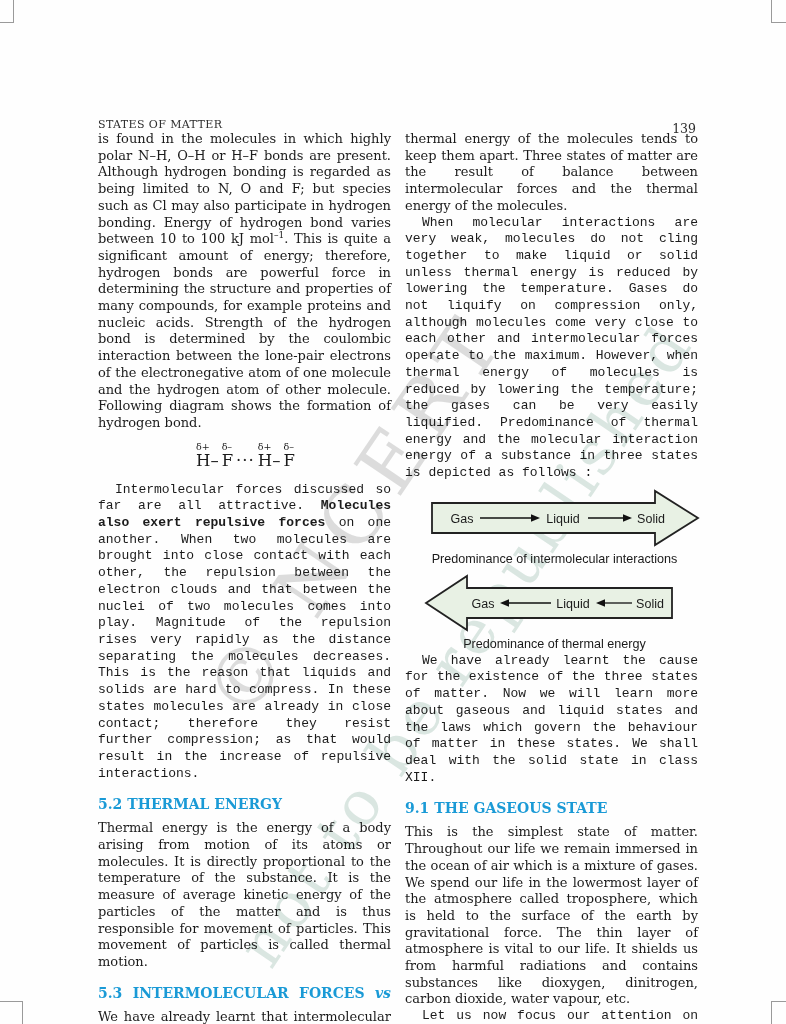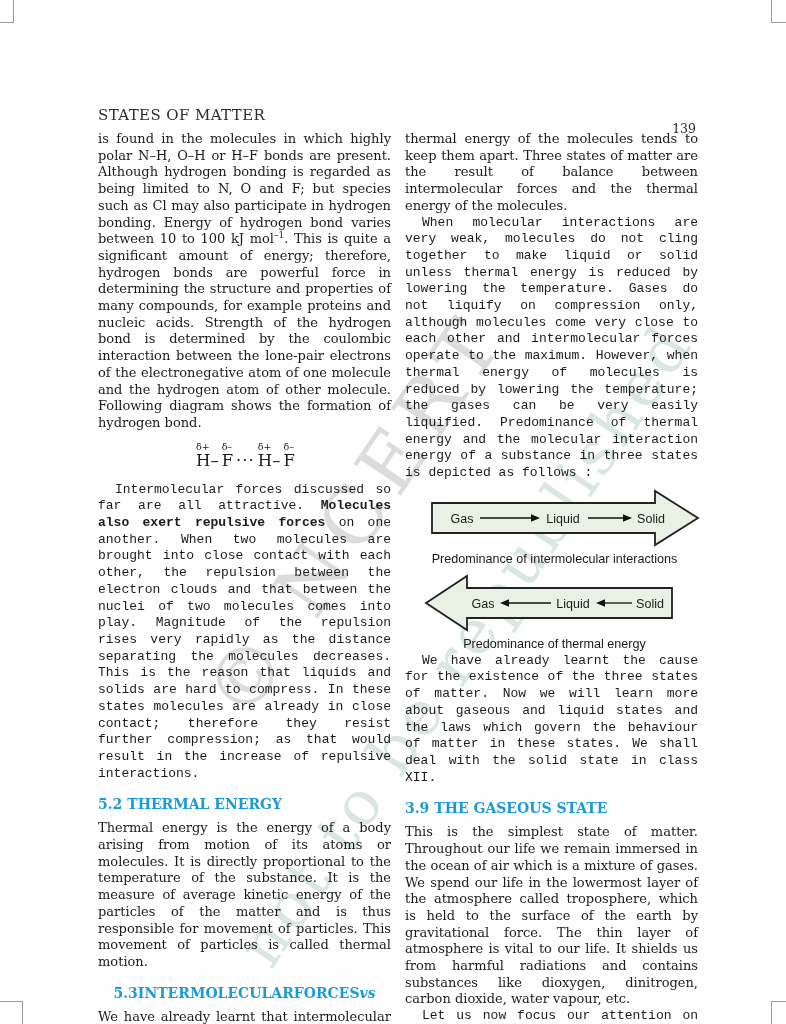--- a/index.html
+++ b/index.html
@@ -19,32 +19,32 @@
   .crop-bl{left:0;bottom:0;width:22px;height:22px;border-right:1px solid #9a9a9a;border-top:1px solid #9a9a9a;}
   .crop-br{right:0;bottom:0;width:14px;height:22px;border-left:1px solid #9a9a9a;border-top:1px solid #9a9a9a;}
 
   
   .wm{position:absolute;z-index:0;white-space:nowrap;pointer-events:none;font-family:"DejaVu Serif",serif;}
   .wm1{left:355px;top:515px;font-size:78px;letter-spacing:10px;color:rgba(125,125,125,0.26);transform:translate(-50%,-50%) rotate(-56deg);}
   .wm2{left:465px;top:645px;font-size:62px;letter-spacing:4px;color:rgba(137,175,158,0.30);transform:translate(-50%,-50%) rotate(-56deg);}
 
   .content{position:relative;z-index:1;}
 
-  .running-head{position:absolute;top:106px;left:98px;font-size:15px;letter-spacing:0.4px;color:#2d2d2d;}
+  .running-head{position:absolute;top:118px;left:98px;font-size:11px;letter-spacing:0.4px;color:#2d2d2d;}
   .page-num{position:absolute;top:121px;right:90px;font-size:12.5px;color:#2d2d2d;}
 
   .cols{position:absolute;left:98px;top:131px;width:601px;display:flex;gap:14px;}
   .col{width:293px;}
   .col p{margin:0;text-align:justify;font-size:13px;line-height:16.7px;}
   .col p.indent{text-indent:17px;font-family:Liberation Mono, monospace;}
   .col p sup{font-size:9px;line-height:0;}
   b.repulsive{font-weight:bold;}
 
   .sec-heading{color:#1a9ad6;font-weight:bold;font-size:14px;line-height:18px;margin:13px 0 7px 0;}
-  .h53-line1{display:flex;justify-content:center;}
+  .h53-line1{display:flex;justify-content:space-between;}
   .h53-line1 i{}
   .h53-line2{padding-left:33px;}
 
   
   .formula{display:flex;align-items:flex-end;gap:3px;margin:10px 0 13px 98px;}
   .formula .unit{display:flex;flex-direction:column;align-items:flex-start;}
   .formula .delta{font-size:9.5px;line-height:10px;min-height:10px;letter-spacing:0;}
   .formula .atom{font-size:16.5px;line-height:17px;}
   .formula .dots .atom{letter-spacing:1px;}
 
@@ -144,21 +144,21 @@
             <text class="albl" x="150" y="33.5" text-anchor="middle">Liquid</text>
             <polygon points="173,29 182,25.2 182,32.8" fill="#111"></polygon>
             <line x1="182" y1="29" x2="209" y2="29" stroke="#111" stroke-width="1.3"></line>
             <text class="albl" x="227" y="33.5" text-anchor="middle">Solid</text>
           </svg>
         </div>
         <div class="dia-caption">Predominance of  thermal energy</div>
 
         <p class="indent" style="">We have already learnt the cause for the existence of the three states of matter. Now we will learn more about gaseous and liquid states and the laws which govern the behaviour of matter in these states. We shall deal with the solid state in class XII.</p>
 
-        <div class="sec-heading">3.9 THE GASEOUS STATE</div>
+        <div class="sec-heading">9.1 THE GASEOUS STATE</div>
 
         <p>This is the simplest state of matter. Throughout our life we remain immersed in the ocean of air which is a mixture of gases. We spend our life in the lowermost layer of the atmosphere  called troposphere, which is held to the surface of the earth by gravitational force. The thin layer of atmosphere is vital to our life. It shields us from harmful radiations and contains substances like dioxygen, dinitrogen, carbon dioxide, water vapour, etc.</p>
         <p class="indent">Let us now focus our attention on the behaviour of substances which exist in the gaseous state under normal conditions of temperature and pressure. A look at the periodic table shows that only eleven elements</p>
       </div>
     </div>
 
   </div>
 </div>
 
 </body></html>

